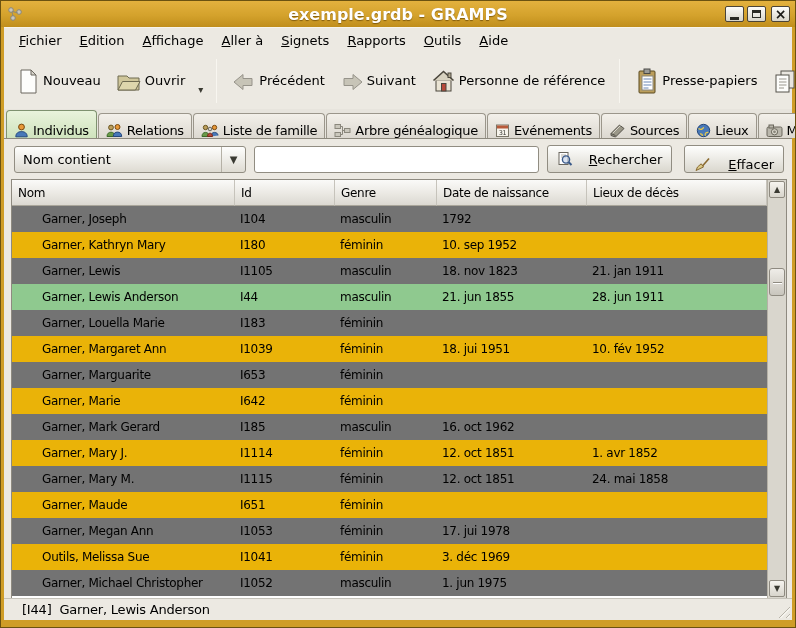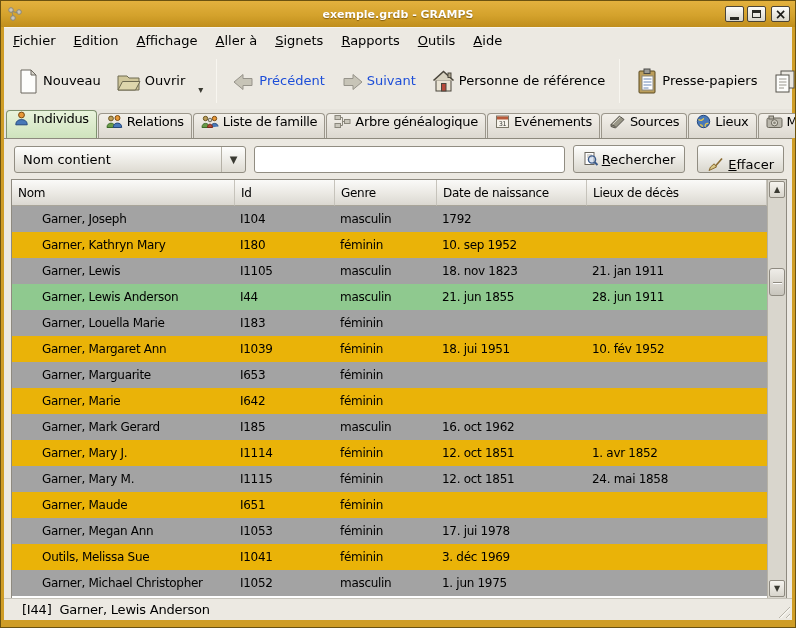--- a/index.html
+++ b/index.html
@@ -5,84 +5,84 @@
   html,body{margin:0;padding:0;background:#555;}
   *{box-sizing:border-box;}
   body{font-family:"DejaVu Sans","Liberation Sans",sans-serif;font-size:13px;color:#000;}
 
   .window{position:relative;width:796px;height:628px;background:#cf9d27;border:1px solid #6b5210;overflow:hidden;}
   
   .titlebar{position:absolute;top:0;left:0;right:0;height:26px;
     background:linear-gradient(180deg,#e3b13e 0%,#d4a22c 55%,#c08e1c 100%);
     display:flex;align-items:center;padding:0 5px;}
   .win-icon{width:18px;height:18px;display:flex;align-items:center;justify-content:center;}
-  .title-text{position:absolute;left:0;right:0;text-align:center;font-weight:bold;font-size:11px;color:#fff;
+  .title-text{position:absolute;left:0;right:0;text-align:center;font-weight:bold;font-size:16px;color:#fff;
     text-shadow:0 1px 1px rgba(90,60,0,.65);pointer-events:none;}
   .win-buttons{margin-left:auto;display:flex;gap:3px;z-index:2;}
   .win-btn{width:19px;height:16px;border:1px solid #4a4438;border-radius:2px;
     background:linear-gradient(180deg,#fdfdfb,#d8d5ca);display:flex;align-items:center;justify-content:center;}
   .win-btn .min-glyph{width:9px;height:3px;background:#2a2a24;margin-top:8px;}
   .win-btn .max-glyph{width:9px;height:8px;border:1px solid #2a2a24;border-top-width:3px;}
   .win-btn.close{margin-left:2px;}
   .win-btn .x-glyph{font-size:14px;font-weight:bold;color:#1a1a16;line-height:1;}
 
   
   .frame{position:absolute;top:26px;left:3px;right:3px;bottom:7px;background:#ece9e2;border-top:1px solid #f7f4ec;}
 
   
-  .menubar{position:absolute;top:1px;left:0;right:0;height:23px;display:flex;align-items:center;}
+  .menubar{position:absolute;top:1px;left:0;right:0;height:23px;display:flex;align-items:center;padding-left:6px;}
   .menu-item{padding:3px 9px;cursor:default;}
   .menu-item u{text-decoration:underline;}
 
   
   .toolbar{position:absolute;top:24px;left:0;right:0;height:57px;display:flex;align-items:center;padding:0 4px;}
   .tbtn{display:flex;align-items:center;justify-content:flex-end;height:52px;
     padding:2px 7px;border-radius:3px;gap:2px;}
   .tbtn .ticon{height:28px;display:flex;align-items:flex-end;justify-content:center;}
   .tbtn .tlabel{font-size:13px;white-space:nowrap;}
-  .tbtn.disabled .tlabel{color:#1d4ed8;}
+  .tbtn.disabled .tlabel{color:#000000;}
   .tbtn-arrow{align-self:center;font-size:10px;color:#3a3a32;padding:0 6px;margin-top:18px;}
   .tsep{width:1px;height:44px;background:#c9c6bd;border-right:1px solid #f8f6f0;margin:0 7px;}
   .toolbar-overflow{margin-left:auto;font-size:12px;color:#3a3a32;padding:0 10px;margin-top:14px;}
 
   
   .tabbar{position:absolute;top:81px;left:0;right:0;height:30px;display:flex;align-items:flex-end;
     padding-left:2px;border-bottom:1px solid #8d897e;background:#e7e4dd;}
-  .tab{height:25px;display:flex;align-items:flex-start;gap:4px;padding:0 7px;margin-right:1px;
+  .tab{height:25px;display:flex;align-items:flex-end;gap:4px;padding:0 7px;margin-right:1px;
     background:linear-gradient(180deg,#f3f0ea,#dcd8d0);border:1px solid #9b968b;border-bottom:none;
     border-radius:4px 4px 0 0;font-size:13px;white-space:nowrap;letter-spacing:-0.3px;}
   .tab.active{height:28px;background:linear-gradient(180deg,#e9f3dc,#cfe3bd);border-color:#7f9270;font-weight:normal;}
   .tab .tabicon{display:flex;align-items:center;}
 
   
   .filterrow{position:absolute;top:111px;left:0;right:0;height:40px;display:flex;align-items:center;
     padding:0 8px 0 10px;gap:8px;}
   .combo{width:232px;height:27px;border:1px solid #918d82;border-radius:3px;
     background:linear-gradient(180deg,#fefefd,#dedbd2);display:flex;align-items:center;}
   .combo .combo-label{flex:1;padding-left:8px;}
   .combo .combo-arrow{width:24px;height:100%;border-left:1px solid #b5b1a6;display:flex;align-items:center;
     justify-content:center;font-size:10px;color:#3a3a32;}
   .search-input{flex:1;height:27px;border:1px solid #918d82;border-radius:3px;background:#fff;
     padding:0 6px;font:inherit;outline:none;}
   .fbtn{height:28px;border:1px solid #918d82;border-radius:3px;background:linear-gradient(180deg,#fefefd,#dad7ce);
-    display:flex;align-items:center;gap:3px;padding:0 9px;font:inherit;white-space:nowrap;}
+    display:flex;align-items:center;gap:16px;padding:0 9px;font:inherit;white-space:nowrap;}
   .fbtn u{text-decoration:underline;}
   .fbtn.clear{margin-left:4px;align-items:flex-end;}
 
   
   .table-wrap{position:absolute;top:151px;left:7px;right:5px;height:420px;border:1px solid #8e8a80;
     background:#fff;overflow:hidden;}
   .grid-head{display:grid;grid-template-columns:223px 100px 102px 150px 1fr;height:26px;margin-right:19px;}
   .hcell{background:linear-gradient(180deg,#fafaf8 0%,#eceae5 50%,#dbd8d1 100%);
     border-right:1px solid #c6c3bb;border-bottom:1px solid #a9a59a;
     display:flex;align-items:center;padding-left:6px;font-size:12px;letter-spacing:-0.3px;}
   .rows{position:absolute;top:26px;left:0;right:19px;bottom:0;overflow:hidden;}
   .trow{display:grid;grid-template-columns:223px 100px 102px 150px 1fr;height:26px;align-items:center;
     font-size:12px;letter-spacing:-0.3px;}
-  .trow.odd{background:#a3a3a3;}
+  .trow.odd{background:#737373;}
   .trow.even{background:#eab308;}
   .trow.selected{background:#8fc98f;}
   .trow .c0{padding-left:30px;}
   .trow .c1,.trow .c2,.trow .c3,.trow .c4{padding-left:5px;}
 
   
   .vscroll{position:absolute;top:0;right:0;bottom:0;width:19px;background:#d9d6cd;border-left:1px solid #b5b1a6;}
   .sc-btn{position:absolute;left:1px;right:1px;height:17px;border:1px solid #8e8a80;border-radius:2px;
     background:linear-gradient(180deg,#f6f4ef,#d8d5cc);display:flex;align-items:center;justify-content:center;
     font-size:8px;color:#3a3a32;}

